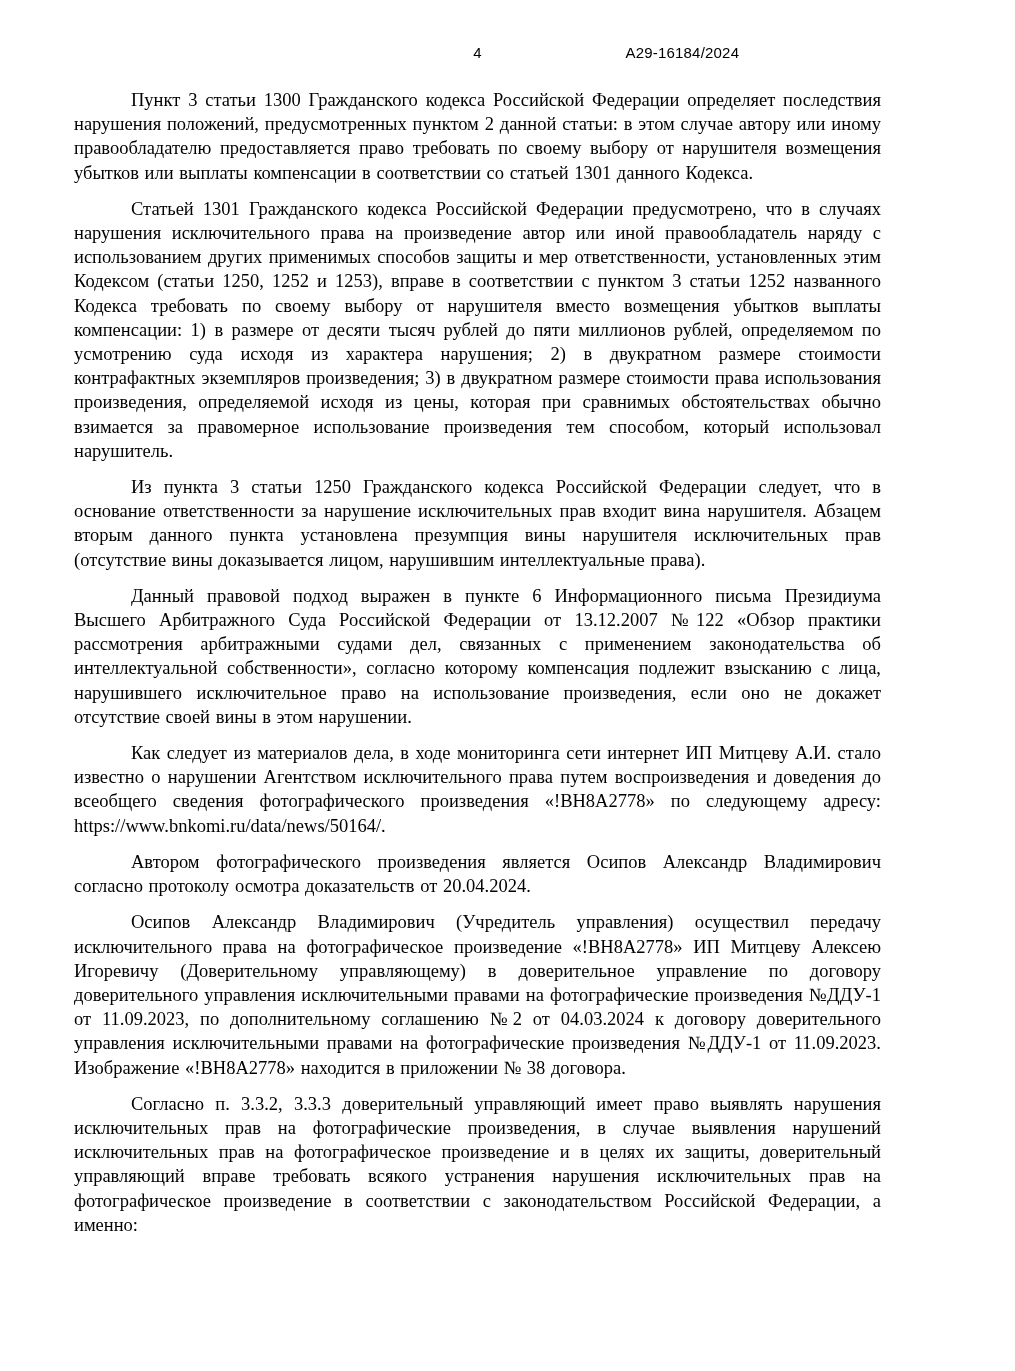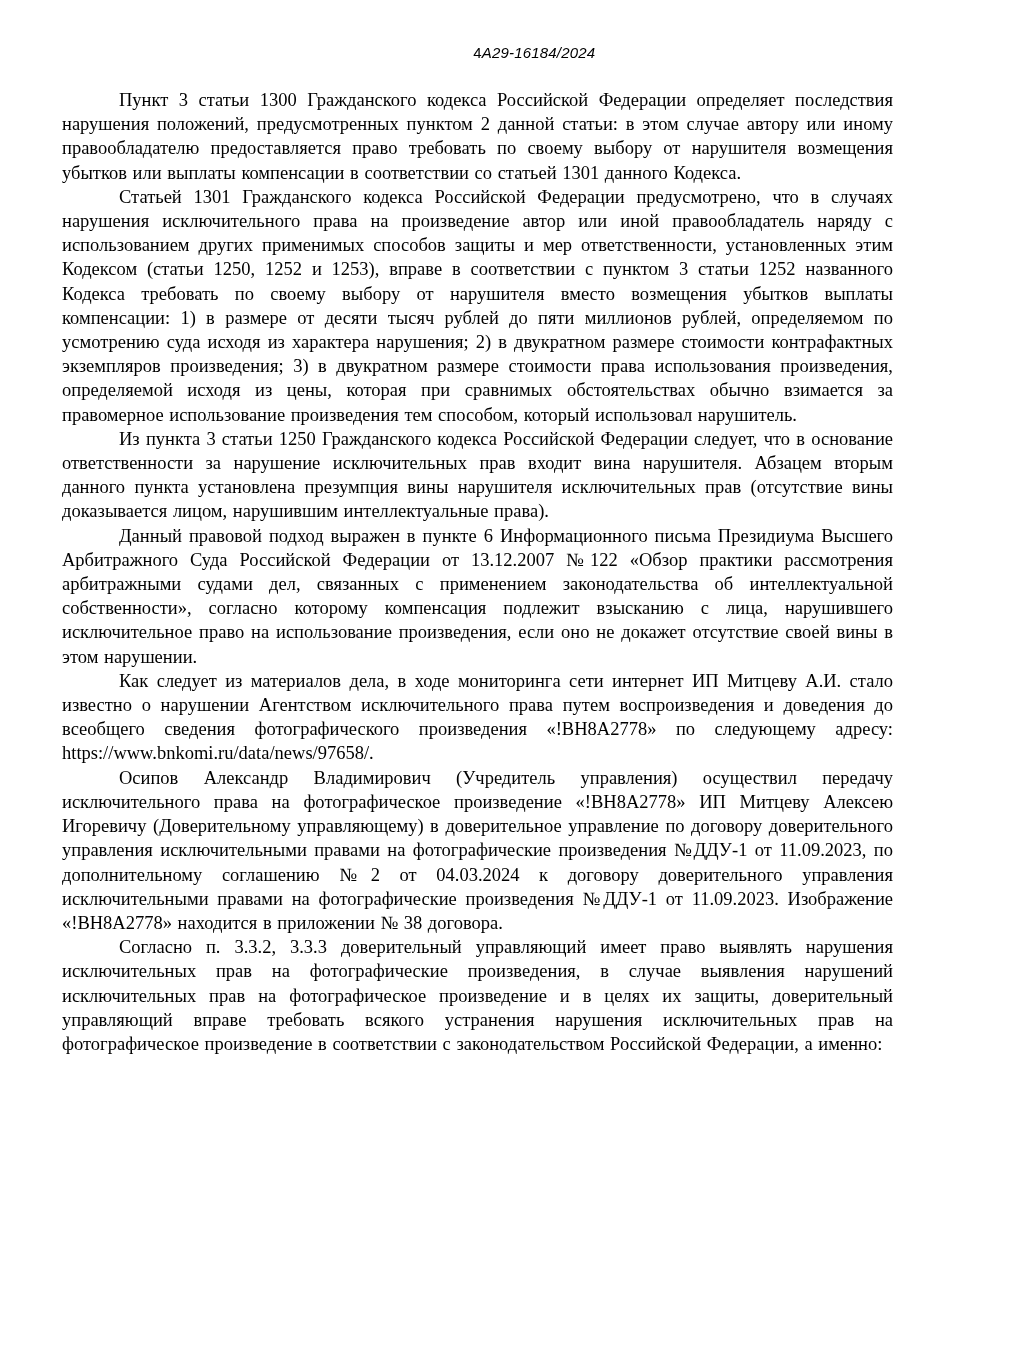--- a/index.html
+++ b/index.html
@@ -26,52 +26,52 @@
     font-size: 15px;
     line-height: 18px;
     color: #000000;
   }
   .header .page-num {
     grid-column: 2;
     text-align: center;
   }
   .header .case-num {
     grid-column: 3;
-    text-align: left;
+    text-align: center;
     padding-right: 10px;
     letter-spacing: 0.2px;
-    font-style: italic;
   }
   .body-text {
     margin-top: 26px;
     font-family: "Liberation Serif", "DejaVu Serif", serif;
     font-size: 18.5px;
     line-height: 24.2px;
     text-align: justify;
     text-justify: inter-word;
   }
   .body-text p.para {
-    margin: 0;
+    margin: 12px;
     padding: 0;
     text-indent: 57px;
     word-spacing: 1px;
   }
 </style>
 </head>
 <body>
 
 <div class="page">
   <div class="header">
     <span></span>
     <span class="page-num">4</span>
     <span class="case-num">А29-16184/2024</span>
   </div>
 
   <div class="body-text">
       <p class="para">Пункт 3 статьи 1300 Гражданского кодекса Российской Федерации определяет последствия нарушения положений, предусмотренных пунктом 2 данной статьи: в этом случае автору или иному правообладателю предоставляется право требовать по своему выбору от нарушителя возмещения убытков или выплаты компенсации в соответствии со статьей 1301 данного Кодекса.</p>
       <p class="para">Статьей 1301 Гражданского кодекса Российской Федерации предусмотрено, что в случаях нарушения исключительного права на произведение автор или иной правообладатель наряду с использованием других применимых способов защиты и мер ответственности, установленных этим Кодексом (статьи 1250, 1252 и 1253), вправе в соответствии с пунктом 3 статьи 1252 названного Кодекса требовать по своему выбору от нарушителя вместо возмещения убытков выплаты компенсации: 1) в размере от десяти тысяч рублей до пяти миллионов рублей, определяемом по усмотрению суда исходя из характера нарушения; 2) в двукратном размере стоимости контрафактных экземпляров произведения; 3) в двукратном размере стоимости права использования произведения, определяемой исходя из цены, которая при сравнимых обстоятельствах обычно взимается за правомерное использование произведения тем способом, который использовал нарушитель.</p>
       <p class="para">Из пункта 3 статьи 1250 Гражданского кодекса Российской Федерации следует, что в основание ответственности за нарушение исключительных прав входит вина нарушителя. Абзацем вторым данного пункта установлена презумпция вины нарушителя исключительных прав (отсутствие вины доказывается лицом, нарушившим интеллектуальные права).</p>
       <p class="para">Данный правовой подход выражен в пункте 6 Информационного письма Президиума Высшего Арбитражного Суда Российской Федерации от 13.12.2007 №122 «Обзор практики рассмотрения арбитражными судами дел, связанных с применением законодательства об интеллектуальной собственности», согласно которому компенсация подлежит взысканию с лица, нарушившего исключительное право на использование произведения, если оно не докажет отсутствие своей вины в этом нарушении.</p>
-      <p class="para">Как следует из материалов дела, в ходе мониторинга сети интернет ИП Митцеву А.И. стало известно о нарушении Агентством исключительного права путем воспроизведения и доведения до всеобщего сведения фотографического произведения «!BH8A2778» по следующему адресу: https://www.bnkomi.ru/data/news/97658/.</p>
+      <p class="para">Как следует из материалов дела, в ходе мониторинга сети интернет ИП Митцеву А.И. стало известно о нарушении Агентством исключительного права путем воспроизведения и доведения до всеобщего сведения фотографического произведения «!BH8A2778» по следующему адресу: https://www.bnkomi.ru/data/news/50164/.</p>
+      <p class="para">Автором фотографического произведения является Осипов Александр Владимирович согласно протоколу осмотра доказательств от 20.04.2024.</p>
       <p class="para">Осипов Александр Владимирович (Учредитель управления) осуществил передачу исключительного права на фотографическое произведение «!BH8A2778» ИП Митцеву Алексею Игоревичу (Доверительному управляющему) в доверительное управление по договору доверительного управления исключительными правами на фотографические произведения №ДДУ-1 от 11.09.2023, по дополнительному соглашению №2 от 04.03.2024 к договору доверительного управления исключительными правами на фотографические произведения №ДДУ-1 от 11.09.2023. Изображение «!BH8A2778» находится в приложении № 38 договора.</p>
       <p class="para">Согласно п. 3.3.2, 3.3.3 доверительный управляющий имеет право выявлять нарушения исключительных прав на фотографические произведения, в случае выявления нарушений исключительных прав на фотографическое произведение и в целях их защиты, доверительный управляющий вправе требовать всякого устранения нарушения исключительных прав на фотографическое произведение в соответствии с законодательством Российской Федерации, а именно:</p>
     </div>
 </div>
 
 </body></html>

